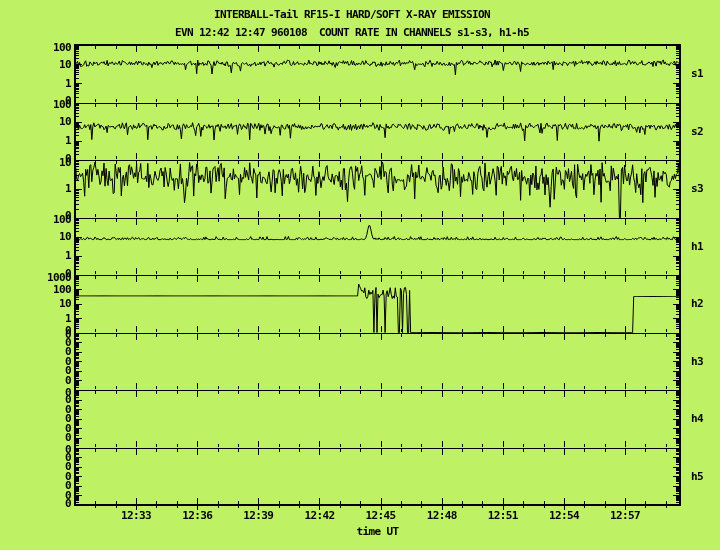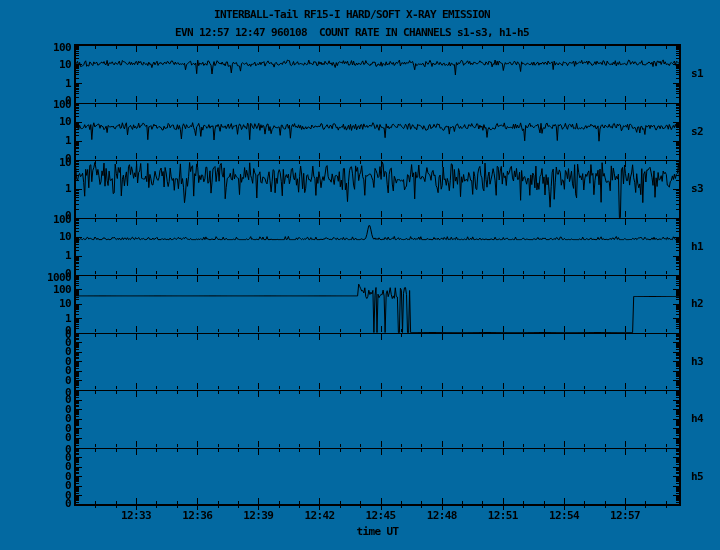--- a/index.html
+++ b/index.html
@@ -1,31 +1,31 @@
 <!DOCTYPE html>
 <html><head>
 <meta charset="utf-8">
 <style>
   html,body{margin:0;padding:0;background:#fff;}
-  .canvas{position:relative;width:720px;height:550px;background:#0369a1;overflow:hidden;
+  .canvas{position:relative;width:720px;height:550px;background:#bef264;overflow:hidden;
           font-family:"DejaVu Sans Mono",monospace;color:#000;}
   .t{position:absolute;left:0;width:704px;text-align:center;font-weight:bold;
      font-size:11px;letter-spacing:-0.62px;white-space:pre;}
   .xt{position:absolute;left:0;width:755px;text-align:center;font-weight:bold;
       font-size:11px;letter-spacing:-0.62px;white-space:pre;}
   svg{position:absolute;left:0;top:0;}
   svg text{font-family:"DejaVu Sans Mono",monospace;font-weight:bold;font-size:11px;
            letter-spacing:-0.62px;fill:#000;}
 </style>
 </head>
 <body>
 
 <div class="canvas">
   <div class="t" style="top:8px">INTERBALL-Tail RF15-I HARD/SOFT X-RAY EMISSION</div>
-  <div class="t" style="top:26px">EVN 12:57 12:47 960108  COUNT RATE IN CHANNELS s1-s3, h1-h5</div>
+  <div class="t" style="top:26px">EVN 12:42 12:47 960108  COUNT RATE IN CHANNELS s1-s3, h1-h5</div>
   <svg id="plot" width="720" height="550" viewBox="0 0 720 550">
       <rect x="75" y="45" width="605" height="460" fill="none" stroke="#000" stroke-width="2" shape-rendering="crispEdges"></rect>
       <g>
         <path d="M136.5 46V52M136.5 95.5V101.5M197.5 46V52M197.5 95.5V101.5M258.5 46V52M258.5 95.5V101.5M319.5 46V52M319.5 95.5V101.5M381.5 46V52M381.5 95.5V101.5M442.5 46V52M442.5 95.5V101.5M503.5 46V52M503.5 95.5V101.5M564.5 46V52M564.5 95.5V101.5M625.5 46V52M625.5 95.5V101.5" stroke="#000" stroke-width="1" fill="none" shape-rendering="crispEdges"></path>
         <path d="M95.5 46V49M95.5 98.5V101.5M116.5 46V49M116.5 98.5V101.5M156.5 46V49M156.5 98.5V101.5M177.5 46V49M177.5 98.5V101.5M218.5 46V49M218.5 98.5V101.5M238.5 46V49M238.5 98.5V101.5M279.5 46V49M279.5 98.5V101.5M299.5 46V49M299.5 98.5V101.5M340.5 46V49M340.5 98.5V101.5M360.5 46V49M360.5 98.5V101.5M401.5 46V49M401.5 98.5V101.5M421.5 46V49M421.5 98.5V101.5M462.5 46V49M462.5 98.5V101.5M482.5 46V49M482.5 98.5V101.5M523.5 46V49M523.5 98.5V101.5M544.5 46V49M544.5 98.5V101.5M584.5 46V49M584.5 98.5V101.5M605.5 46V49M605.5 98.5V101.5M645.5 46V49M645.5 98.5V101.5M666.5 46V49M666.5 98.5V101.5" stroke="#000" stroke-width="1" fill="none" shape-rendering="crispEdges"></path>
         <path d="M75 45.5H82M673 45.5H680M75 64.5H82M673 64.5H680M75 83.5H82M673 83.5H680M75 103.5H82M673 103.5H680" stroke="#000" stroke-width="1" fill="none" shape-rendering="crispEdges"></path>
         <path d="M75 58.5H79M676 58.5H680M75 55.5H79M676 55.5H680M75 53.5H79M676 53.5H680M75 51.5H79M676 51.5H680M75 49.5H79M676 49.5H680M75 48.5H79M676 48.5H680M75 47.5H79M676 47.5H680M75 46.5H79M676 46.5H680M75 78.5H79M676 78.5H680M75 74.5H79M676 74.5H680M75 72.5H79M676 72.5H680M75 70.5H79M676 70.5H680M75 68.5H79M676 68.5H680M75 67.5H79M676 67.5H680M75 66.5H79M676 66.5H680M75 65.5H79M676 65.5H680M75 97.5H79M676 97.5H680M75 93.5H79M676 93.5H680M75 91.5H79M676 91.5H680M75 89.5H79M676 89.5H680M75 88.5H79M676 88.5H680M75 86.5H79M676 86.5H680M75 85.5H79M676 85.5H680M75 84.5H79M676 84.5H680" stroke="#000" stroke-width="1" fill="none" shape-rendering="crispEdges"></path>
         <text x="71" y="50.5" text-anchor="end">100</text>
         <text x="71" y="67.7" text-anchor="end">10</text>
         <text x="71" y="86.8" text-anchor="end">1</text>

